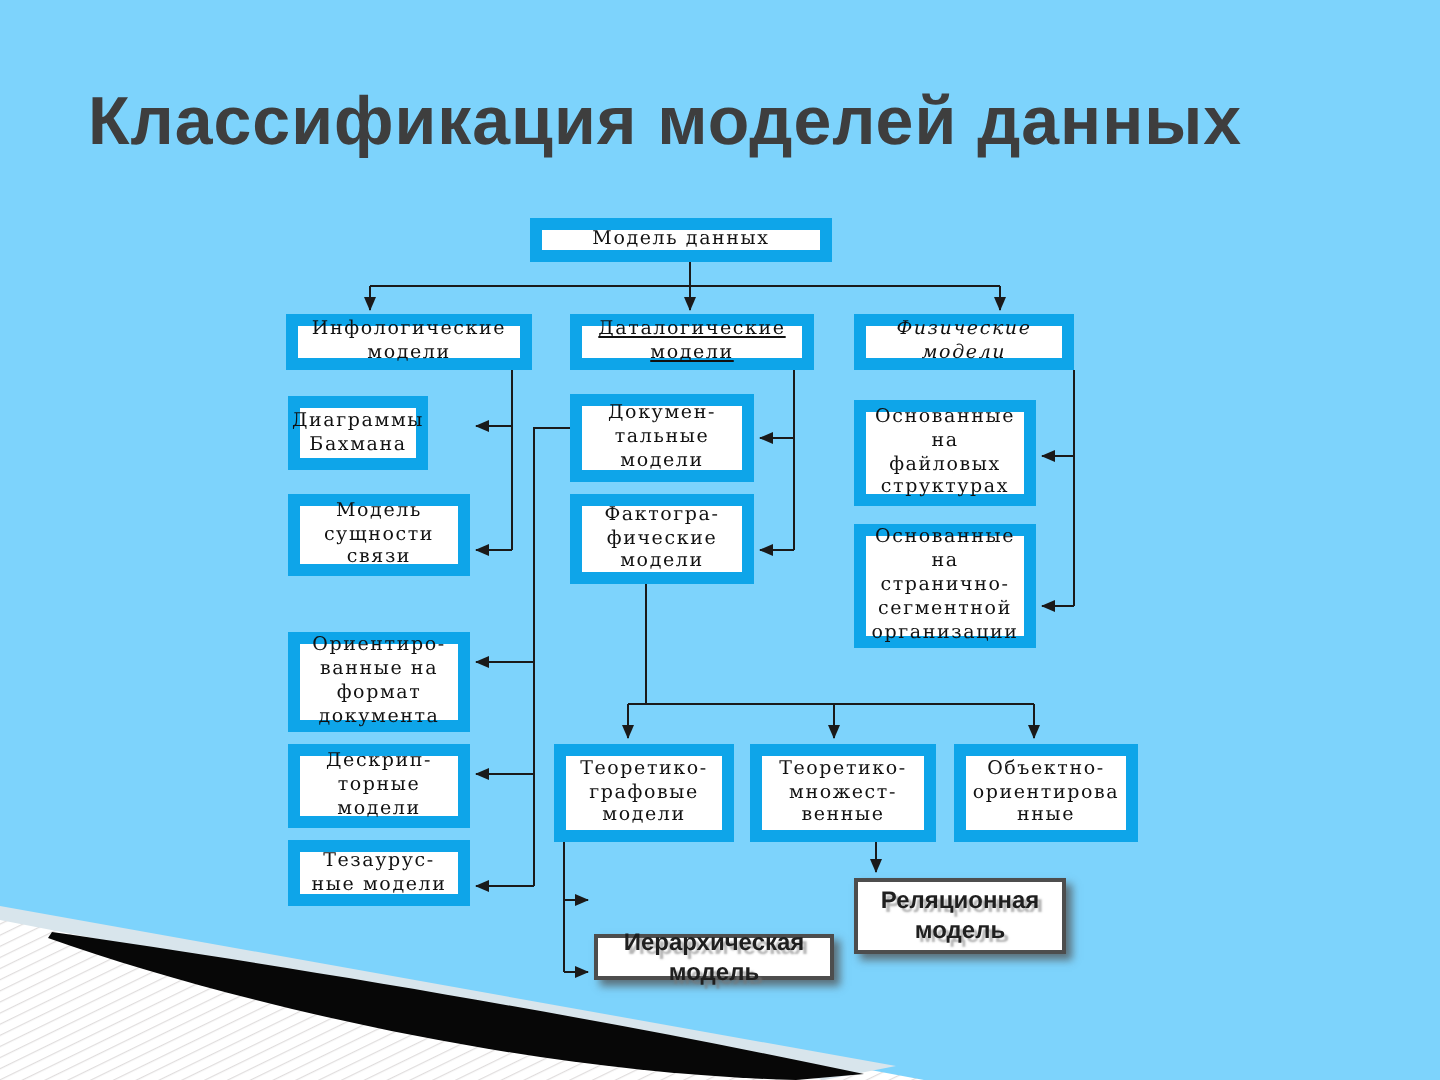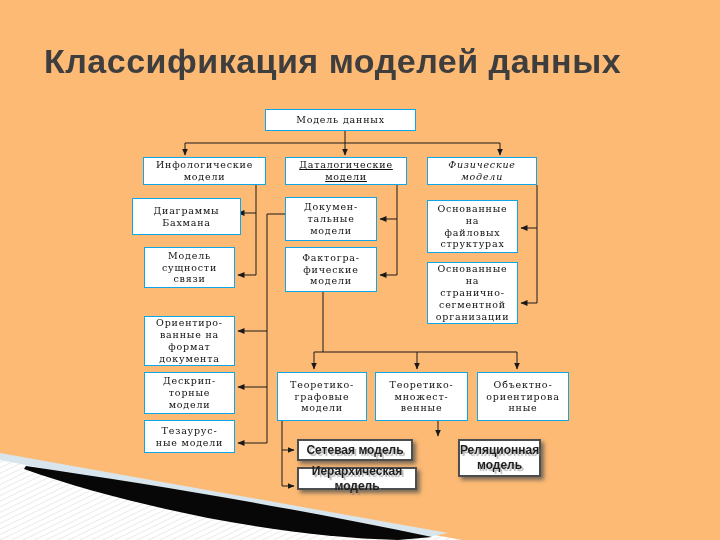--- a/index.html
+++ b/index.html
@@ -1,21 +1,21 @@
 <!DOCTYPE html>
 <html><head>
 <meta charset="utf-8">
 <style>
   html,body{margin:0;padding:0;background:#fff;}
-  #slide{position:relative;width:720px;height:540px;background:#fdba74;overflow:hidden;
+  #slide{position:relative;width:720px;height:540px;background:#7dd3fc;overflow:hidden;
          font-family:"Liberation Sans",sans-serif;}
   #title{position:absolute;left:44px;top:42px;width:640px;
          font-family:"Liberation Sans",sans-serif;font-weight:bold;font-size:34px;
          color:#3e3e3e;letter-spacing:0.5px;white-space:nowrap;}
-  .node{position:absolute;background:#ffffff;border:1px solid #0ea5e9;
+  .node{position:absolute;background:#ffffff;border:6px solid #0ea5e9;
         display:flex;align-items:center;justify-content:center;text-align:center;
         font-family:"DejaVu Serif",serif;font-size:9.5px;line-height:1.25;
         letter-spacing:0.8px;color:#111;white-space:pre-line;box-sizing:border-box;}
   .shadow-node{position:absolute;background:#ffffff;border:2px solid #4d4d4d;
         display:flex;align-items:center;justify-content:center;text-align:center;
         font-family:"Liberation Sans",sans-serif;font-weight:bold;font-size:12px;
         line-height:1.25;color:#1f1f1f;white-space:pre-line;box-sizing:border-box;
         box-shadow:3px 3px 4px rgba(80,80,80,0.75);
         text-shadow:2px 2px 1px rgba(120,120,120,0.55);}
   svg.layer{position:absolute;left:0;top:0;}
@@ -86,21 +86,21 @@
 
   <div class="node" style="left:265px;top:109px;width:151px;height:22px;">Модель данных</div>
 
   <div class="node" style="left:143px;top:157px;width:123px;height:28px;text-align:center;">Инфологические
 модели</div>
   <div class="node" style="left:285px;top:157px;width:122px;height:28px;text-decoration:underline;">Даталогические
 модели</div>
   <div class="node" style="left:427px;top:157px;width:110px;height:28px;font-style:italic;">Физические
 модели</div>
 
-  <div class="node" style="left:132px;top:198px;width:109px;height:37px;">Диаграммы
+  <div class="node" style="left:144px;top:198px;width:70px;height:37px;">Диаграммы
 Бахмана</div>
   <div class="node" style="left:144px;top:247px;width:91px;height:41px;">Модель
 сущности
 связи</div>
   <div class="node" style="left:144px;top:316px;width:91px;height:50px;">Ориентиро-
 ванные на
 формат
 документа</div>
   <div class="node" style="left:144px;top:372px;width:91px;height:42px;">Дескрип-
 торные
@@ -128,19 +128,18 @@
   <div class="node" style="left:277px;top:372px;width:90px;height:49px;">Теоретико-
 графовые
 модели</div>
   <div class="node" style="left:375px;top:372px;width:93px;height:49px;">Теоретико-
 множест-
 венные</div>
   <div class="node" style="left:477px;top:372px;width:92px;height:49px;">Объектно-
 ориентирова
 нные</div>
 
-  <div class="shadow-node" style="left:297px;top:439px;width:116px;height:22px;">Сетевая модель</div>
   <div class="shadow-node" style="left:297px;top:467px;width:120px;height:23px;">Иерархическая
 модель</div>
-  <div class="shadow-node" style="left:427px;top:439px;width:83px;height:38px;margin-left:31px;">Реляционная
+  <div class="shadow-node" style="left:427px;top:439px;width:106px;height:38px;">Реляционная
 модель</div>
 
 </div>
 
 </body></html>

